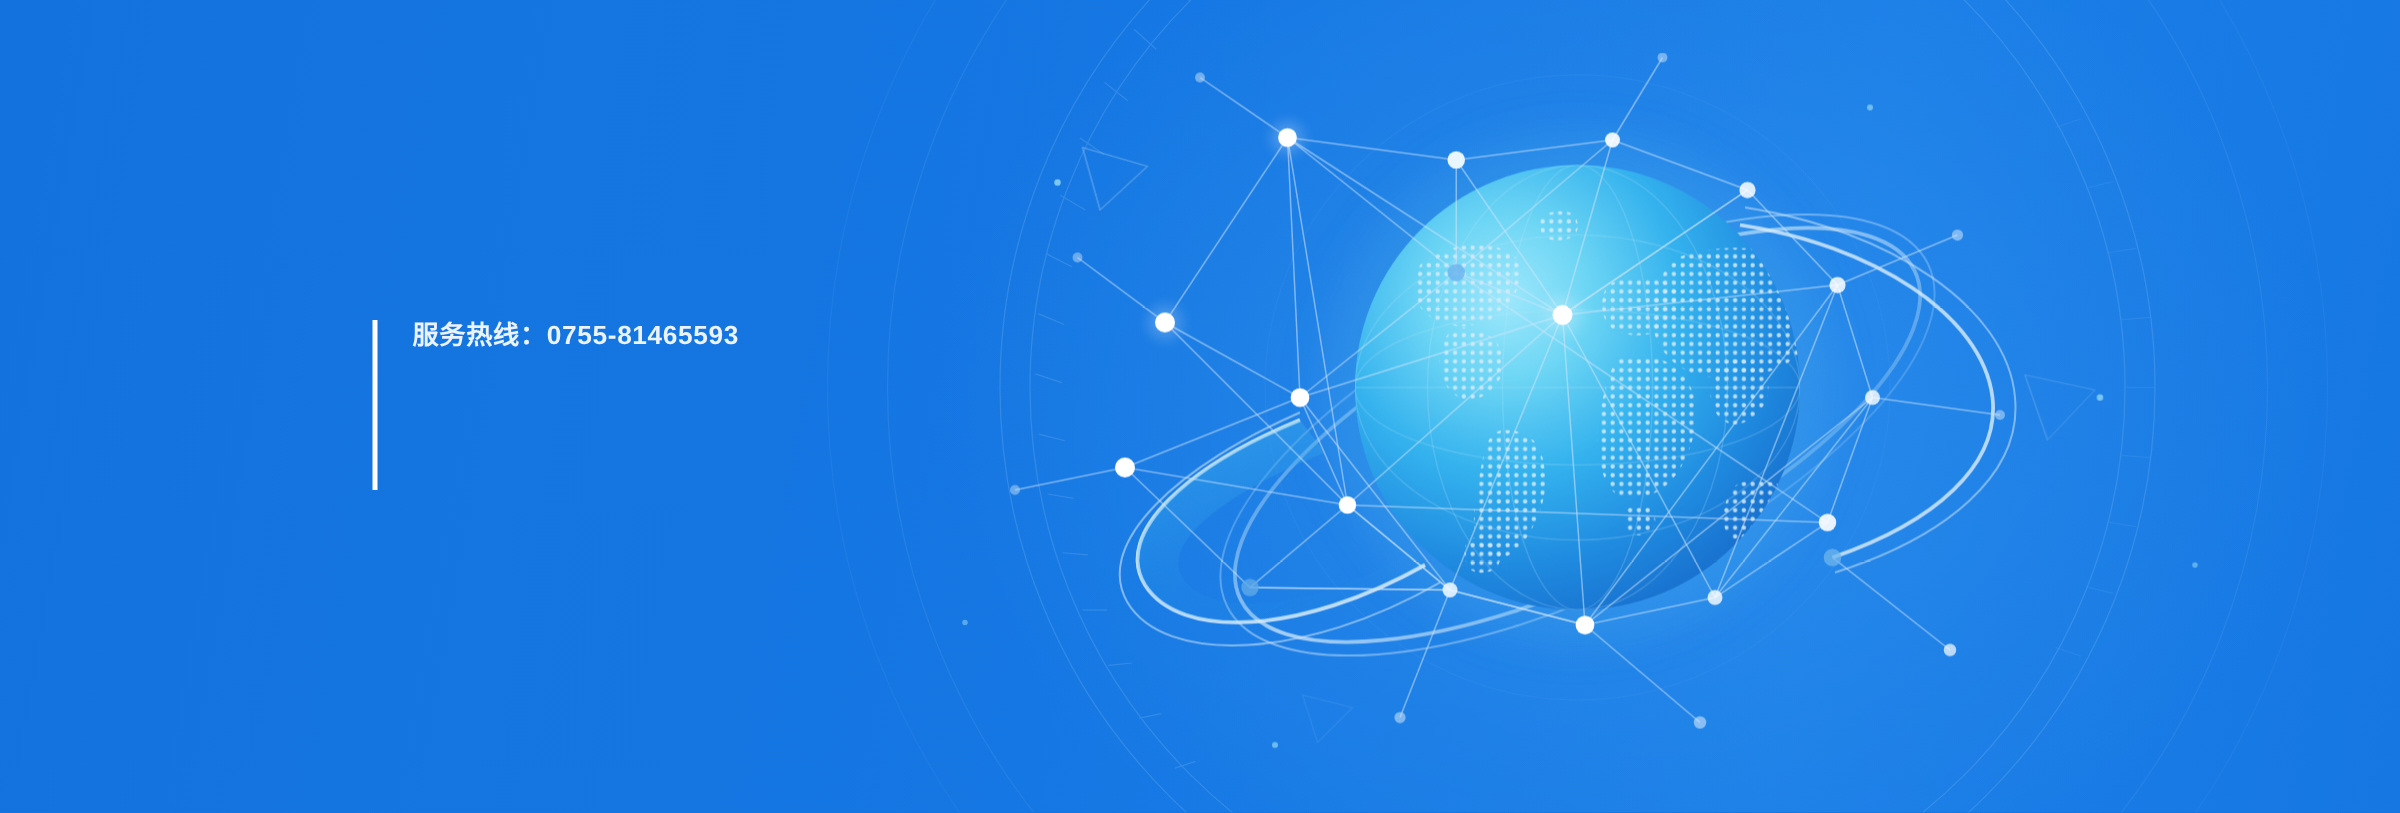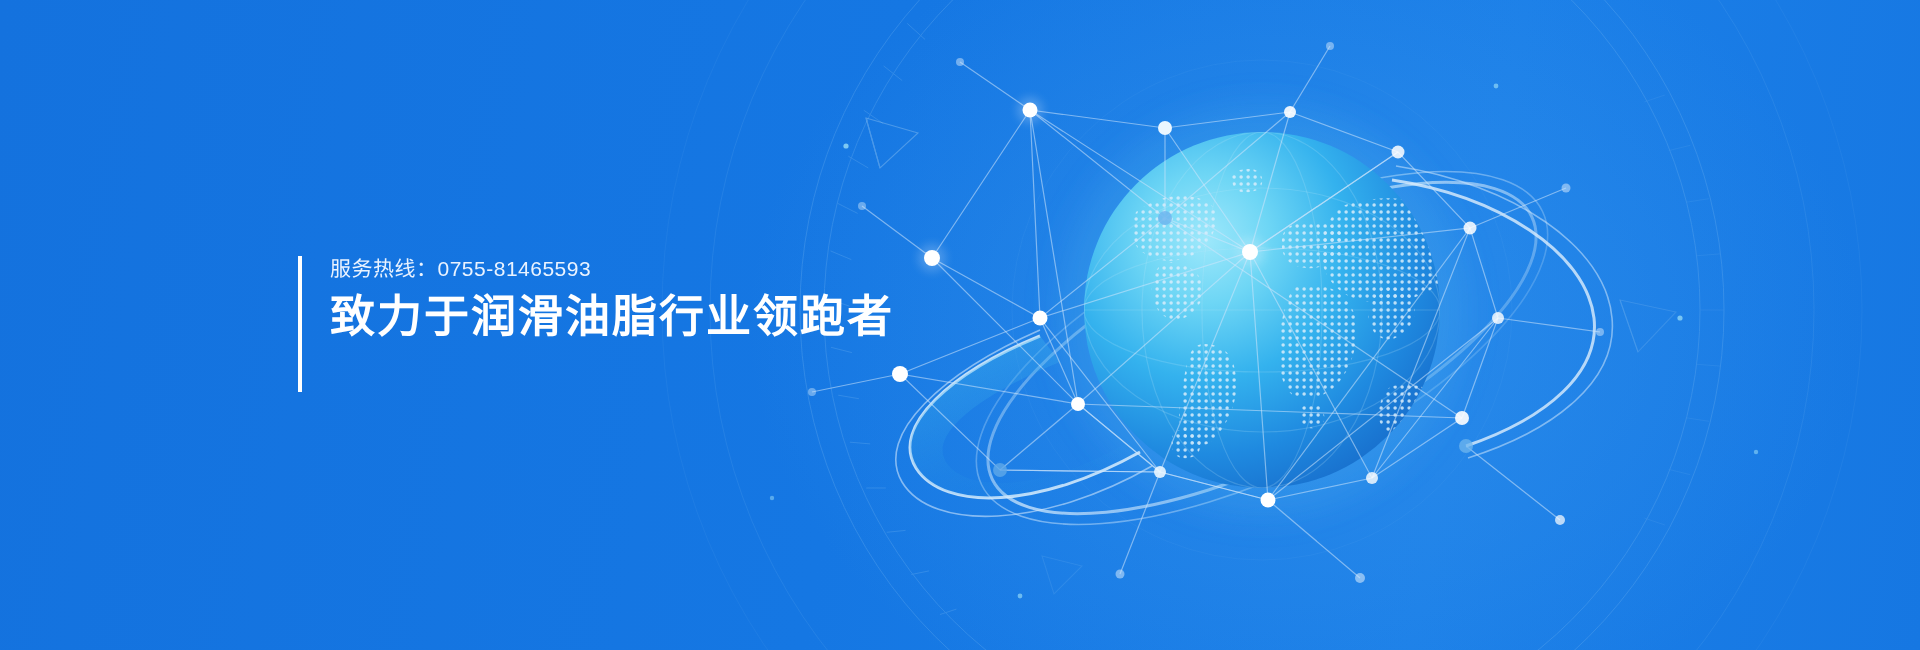--- a/index.html
+++ b/index.html
@@ -42,21 +42,21 @@
     border-left: 4px solid #ffffff;
     box-sizing: border-box;
   }
 
   .hotline {
     color: #eaf3ff;
     font-size: 21px;
     line-height: 1;
     letter-spacing: 0.5px;
     white-space: nowrap;
-    font-weight: 400;
+    font-weight: 700;
     margin: 0;
     padding-top: 2px;
   }
 
   .headline {
     color: #ffffff;
     font-size: 45px;
     font-weight: 700;
     line-height: 1;
     letter-spacing: 2px;
@@ -292,16 +292,15 @@
       <circle cx="1680" cy="318" r="2.6" fill="#8fd6f6" opacity="0.8"></circle>
       <circle cx="1020" cy="596" r="2.4" fill="#8fd6f6" opacity="0.7"></circle>
       <circle cx="1496" cy="86" r="2.4" fill="#8fd6f6" opacity="0.7"></circle>
       <circle cx="1756" cy="452" r="2.2" fill="#8fd6f6" opacity="0.6"></circle>
       <circle cx="772" cy="498" r="2.2" fill="#8fd6f6" opacity="0.55"></circle>
     </g>
   </svg>
 
   <div class="text-block">
     <p class="hotline">服务热线：0755-81465593</p>
-    <h1 class="headline">致力于润滑油脂行业领跑者</h1>
   </div>
 
 </div>
 
 </body></html>

